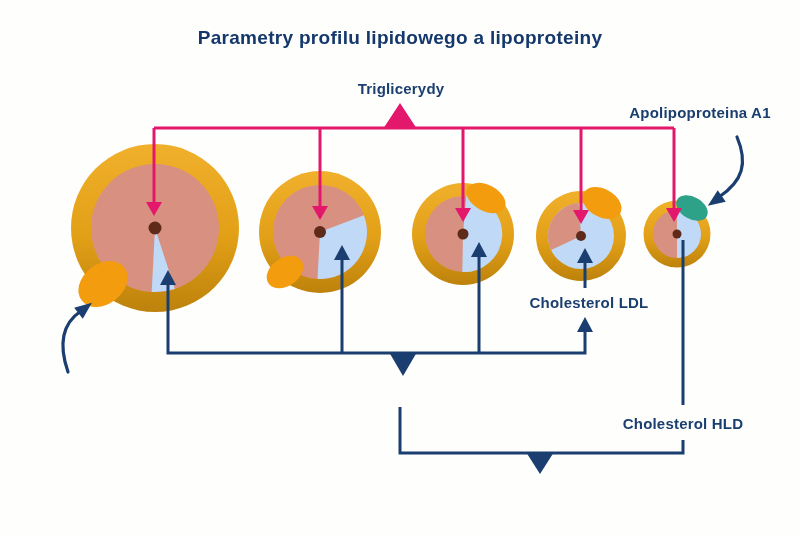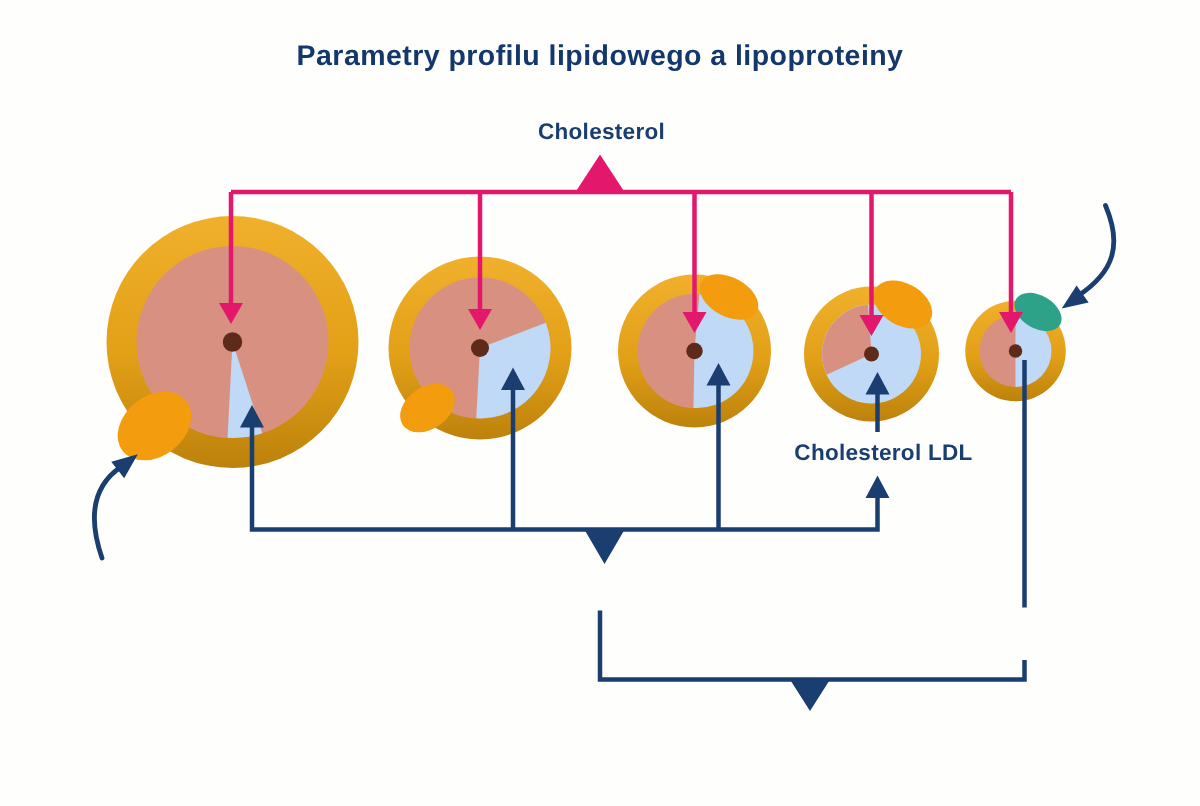--- a/index.html
+++ b/index.html
@@ -88,16 +88,18 @@
 
     <path class="curve-arrow" d="M737,137 C748,163 743,181 719,197" stroke="#1B3E70"></path>
     <path d="M0,-10 L7,7 L-7,7 Z" transform="translate(716,200) rotate(235)" fill="#1B3E70"></path>
 
     <path class="curve-arrow" d="M68,372 C58,343 63,323 81,311" stroke="#1B3E70"></path>
     <path d="M0,-10 L7,7 L-7,7 Z" transform="translate(84,309) rotate(52)" fill="#1B3E70"></path>
   </svg>
 
   <div class="title">Parametry profilu lipidowego a lipoproteiny</div>
 
-  <div class="lbl" style="left:401px;top:88px">Cholesterol</div>
+  <div class="lbl" style="left:401px;top:88px">Triglicerydy</div>
+  <div class="lbl" style="left:700px;top:112px">Apolipoproteina A1</div>
   <div class="lbl" style="left:589px;top:302px">Cholesterol LDL</div>
+  <div class="lbl" style="left:683px;top:423px">Cholesterol HLD</div>
 
 </div>
 
 </body></html>

